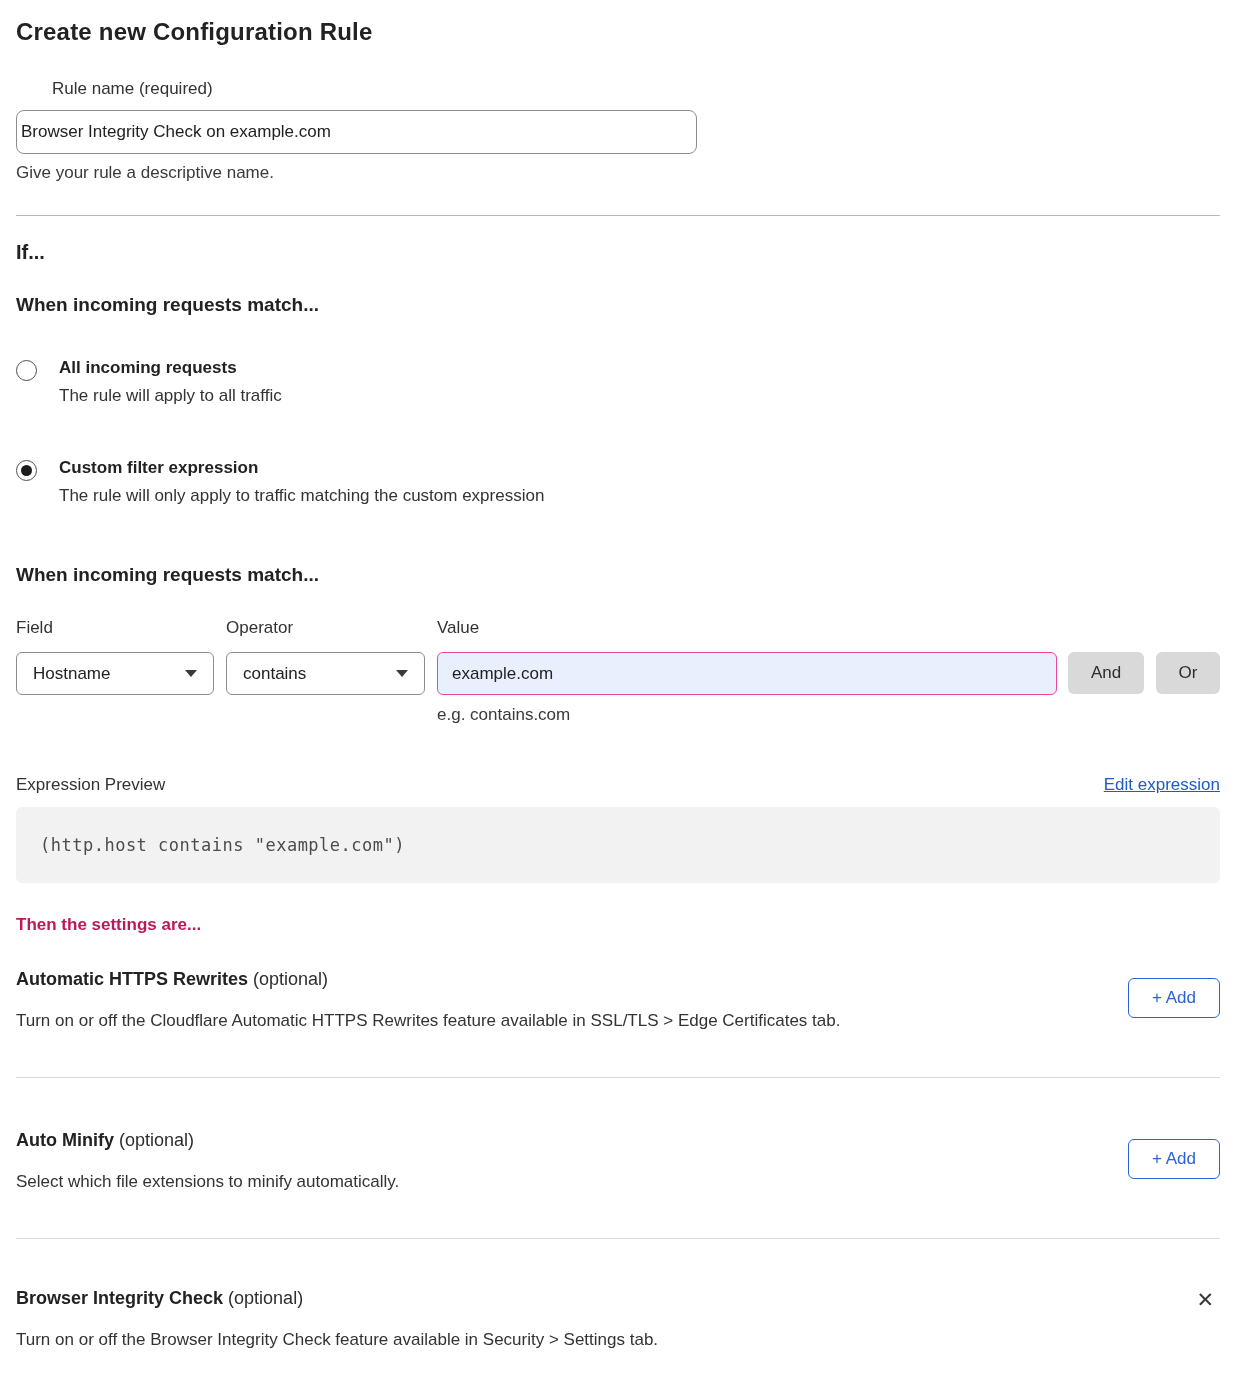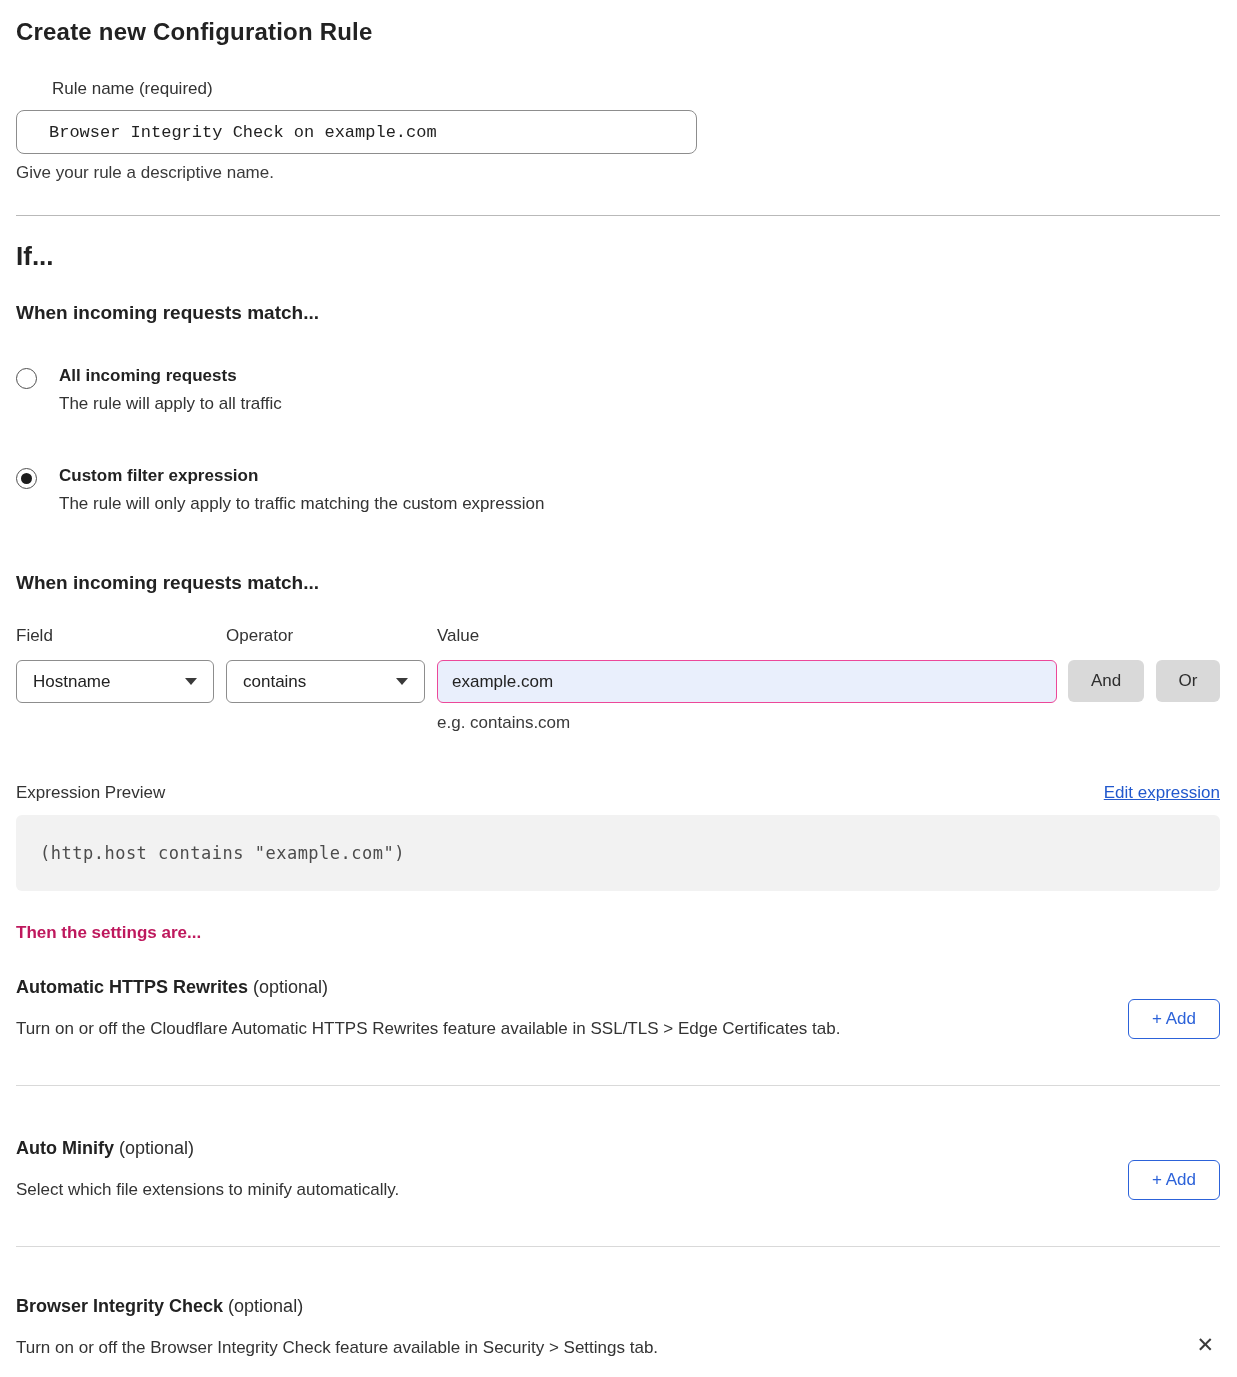--- a/index.html
+++ b/index.html
@@ -24,40 +24,40 @@
     margin-top: 33px;
     margin-left: 36px;
   }
   .rule-name-input {
     display: block;
     width: 681px;
     height: 44px;
     margin-top: 11px;
     border: 1px solid #8d8d8d;
     border-radius: 8px;
-    padding: 0 32px;
-    font-size: 17px;
-    font-family: Liberation Mono, monospace;
+    padding: 0 4px;
+    font-size: 17px;
+    font-family: Liberation Sans, sans-serif;
     color: #222;
     background: #fff;
     outline: none;
   }
   .helper-text {
     font-size: 17px;
     color: #3a3a3a;
     margin-top: 9px;
   }
   .divider {
     border: none;
     border-top: 1px solid #b9b9b9;
     margin-top: 32px;
   }
   .divider.light { border-top-color: #d9d9d9; }
   .if-heading {
-    font-size: 26px;
+    font-size: 20px;
     font-weight: bold;
     color: #222;
     margin-top: 25px;
   }
   .sub-heading {
     font-size: 19px;
     font-weight: bold;
     color: #222;
     margin-top: 30px;
   }
@@ -175,21 +175,21 @@
   .then-heading {
     font-size: 17px;
     font-weight: bold;
     color: #be185d;
     margin-top: 32px;
   }
   .setting-item { margin-top: 34px; }
   .setting-head {
     display: flex;
     justify-content: space-between;
-    align-items: flex-end;
+    align-items: flex-start;
   }
   .setting-title { font-size: 18px; color: #222; }
   .setting-title b { font-weight: bold; }
   .setting-title .opt { font-weight: normal; color: #2e2e2e; }
   .setting-desc { font-size: 17px; color: #333; margin-top: 21px; max-width: 1000px; }
   .add-btn {
     flex: 0 0 auto;
     width: 92px;
     height: 40px;
     background: #fff;

